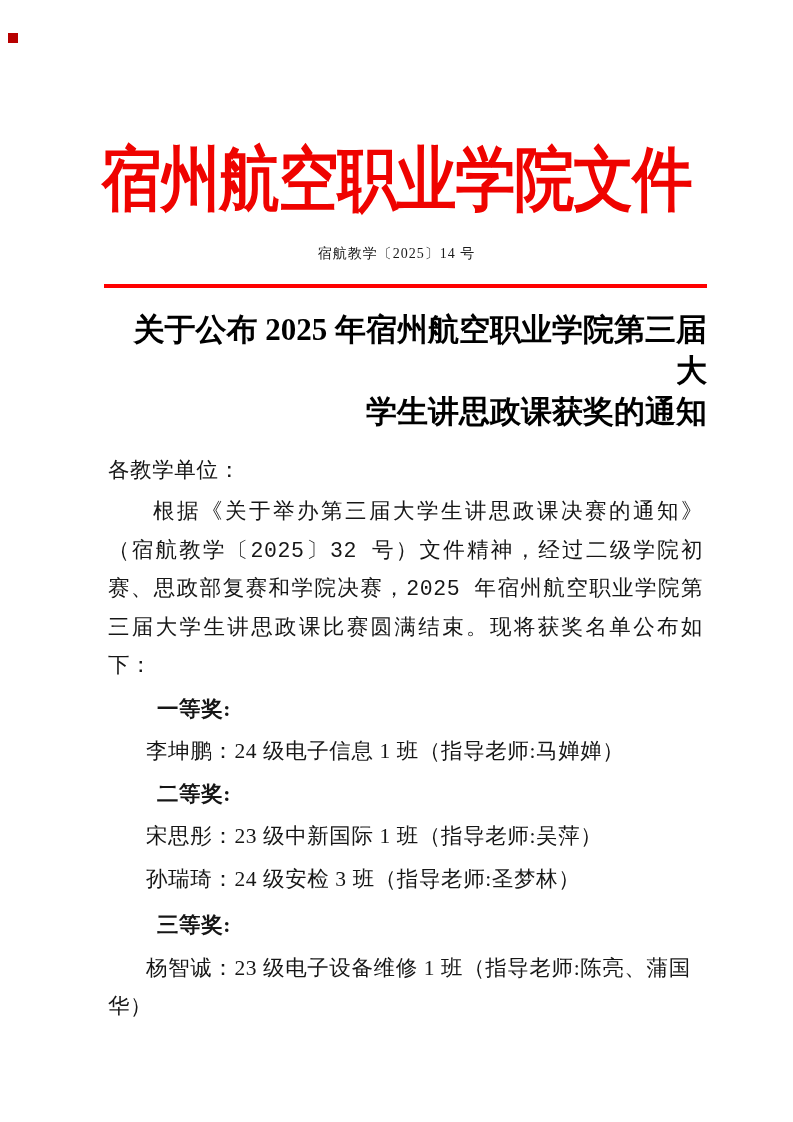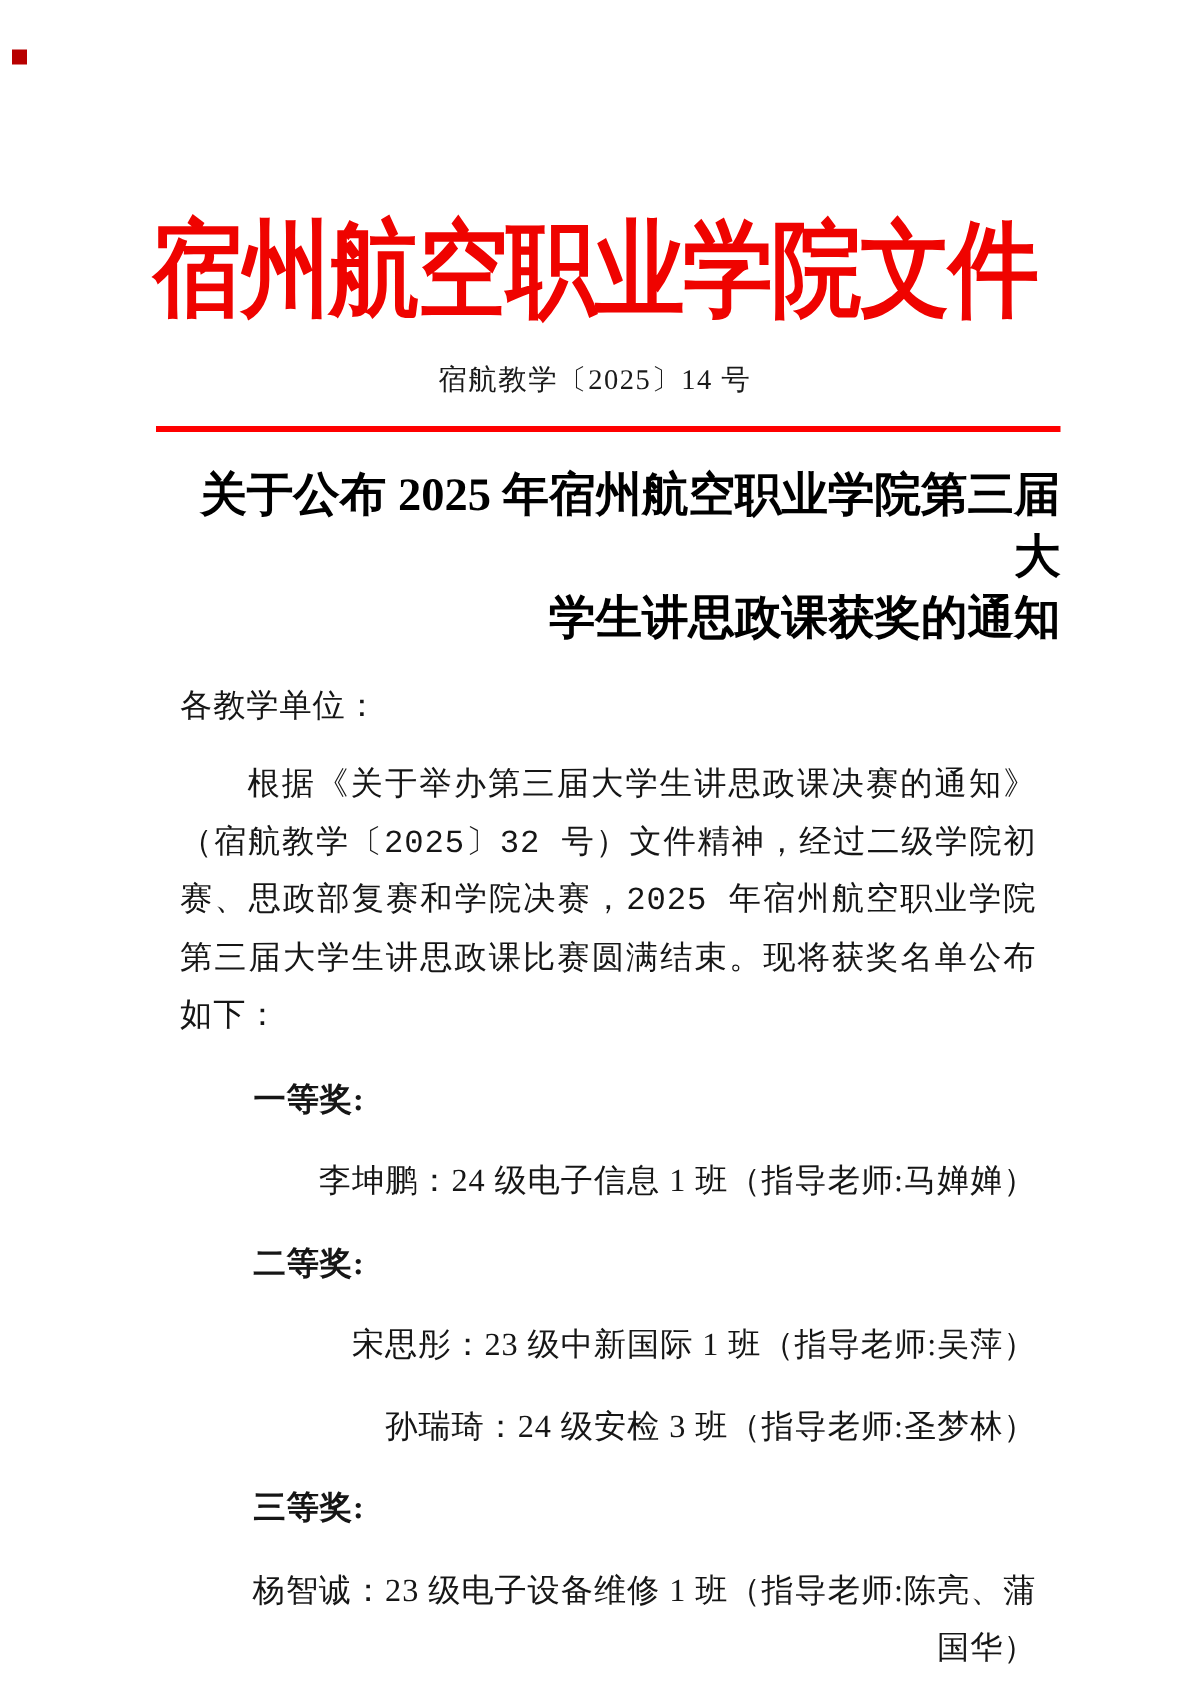--- a/index.html
+++ b/index.html
@@ -32,21 +32,21 @@
     line-height: 70px;
     font-weight: bold;
     letter-spacing: -1px;
     transform: scaleY(1.16);
     transform-origin: center center;
     white-space: nowrap;
   }
   .doc-number {
     margin-top: 24px;
     text-align: center;
-    font-size: 19px;
+    font-size: 14px;
     line-height: 30px;
     letter-spacing: 1px;
     color: #1a1a1a;
   }
   .content {
     margin: 0 86px 0 104px;
   }
   .red-rule {
     margin-top: 15px;
     height: 3.5px;
@@ -55,42 +55,41 @@
   .doc-title {
     margin: 21px 0 0 0;
     text-align: right;
     font-size: 31px;
     line-height: 41px;
     font-weight: bold;
     color: #000000;
     letter-spacing: 0px;
   }
   .body-text p {
-    margin: 16px;
+    margin: 4px;
     font-size: 21.5px;
     line-height: 38.5px;
     letter-spacing: 0.6px;
     color: #161616;
   }
   .salutation {
     margin-top: 19px !important;
   }
   .paragraph {
     text-indent: 45px;
     text-align: justify;
     font-family: Liberation Mono, monospace;
   }
   .award-label {
     font-weight: bold;
     text-indent: 49px;
     color: #000000;
   }
   .award-row {
     text-indent: 38px;
-    text-align: right;
   }
   .gap-sm { margin-top: 2px !important; }
   .gap-md { margin-top: 4px !important; }
   .gap-lg { margin-top: 8px !important; }
 </style>
 </head>
 <body>
 
 <div class="page">
 

